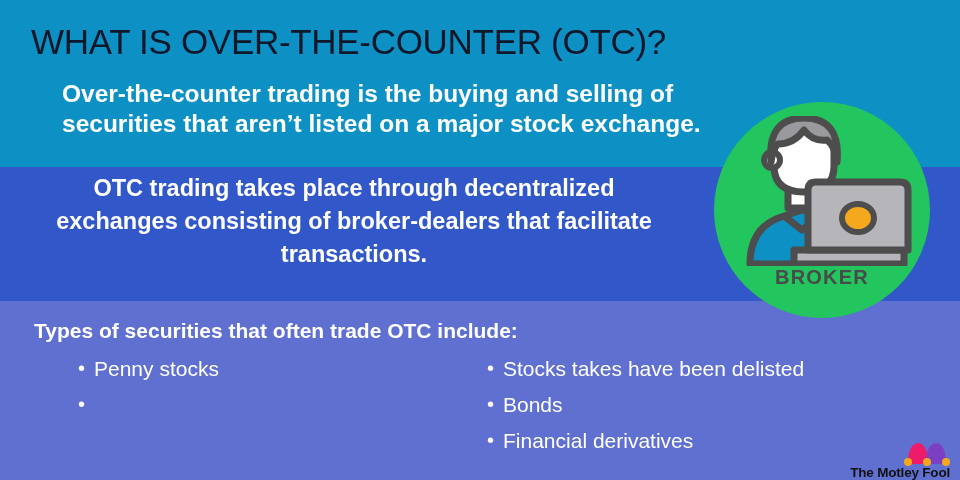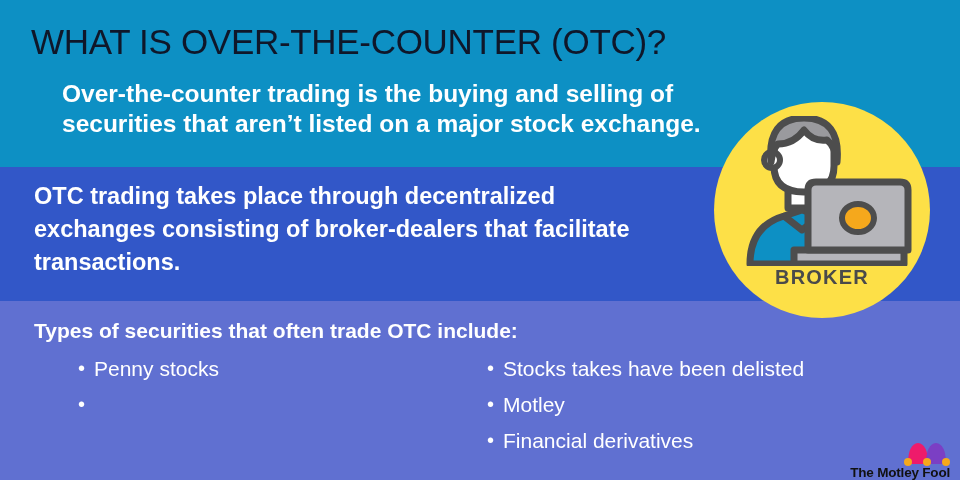--- a/index.html
+++ b/index.html
@@ -52,26 +52,27 @@
     font-size: 24.5px;
     font-weight: bold;
     line-height: 30px;
     margin-left: 28px;
   }
 
   
   .blue-para {
     position: absolute;
     left: 34px;
-    top: 180px;
+    top: 172px;
     width: 640px;
     color: #ffffff;
     font-size: 23.5px;
     font-weight: bold;
     line-height: 33px;
+    text-align: center;
   }
 
   
   .types-lead {
     position: absolute;
     left: 34px;
     top: 318px;
     color: #ffffff;
     font-size: 21px;
     font-weight: bold;
@@ -108,21 +109,21 @@
   .bullet-text { flex: 1 1 auto; }
 
   
   .broker-circle {
     position: absolute;
     left: 714px;
     top: 102px;
     width: 216px;
     height: 216px;
     border-radius: 50%;
-    background: #fde047;
+    background: #22c55e;
   }
   .broker-art {
     position: absolute;
     left: 0;
     top: 14px;
     width: 216px;
     height: 150px;
   }
   .broker-label {
     position: absolute;
@@ -193,21 +194,21 @@
       </div>
     </div>
 
     <div class="bullet-col col-right">
       <div class="bullet-item">
         <span class="bullet-dot">•</span>
         <span class="bullet-text">Stocks takes have been delisted</span>
       </div>
       <div class="bullet-item">
         <span class="bullet-dot">•</span>
-        <span class="bullet-text">Motley</span>
+        <span class="bullet-text">Bonds</span>
       </div>
       <div class="bullet-item">
         <span class="bullet-dot">•</span>
         <span class="bullet-text">Financial derivatives</span>
       </div>
     </div>
 
   </div>
 
   <div class="broker-circle">

